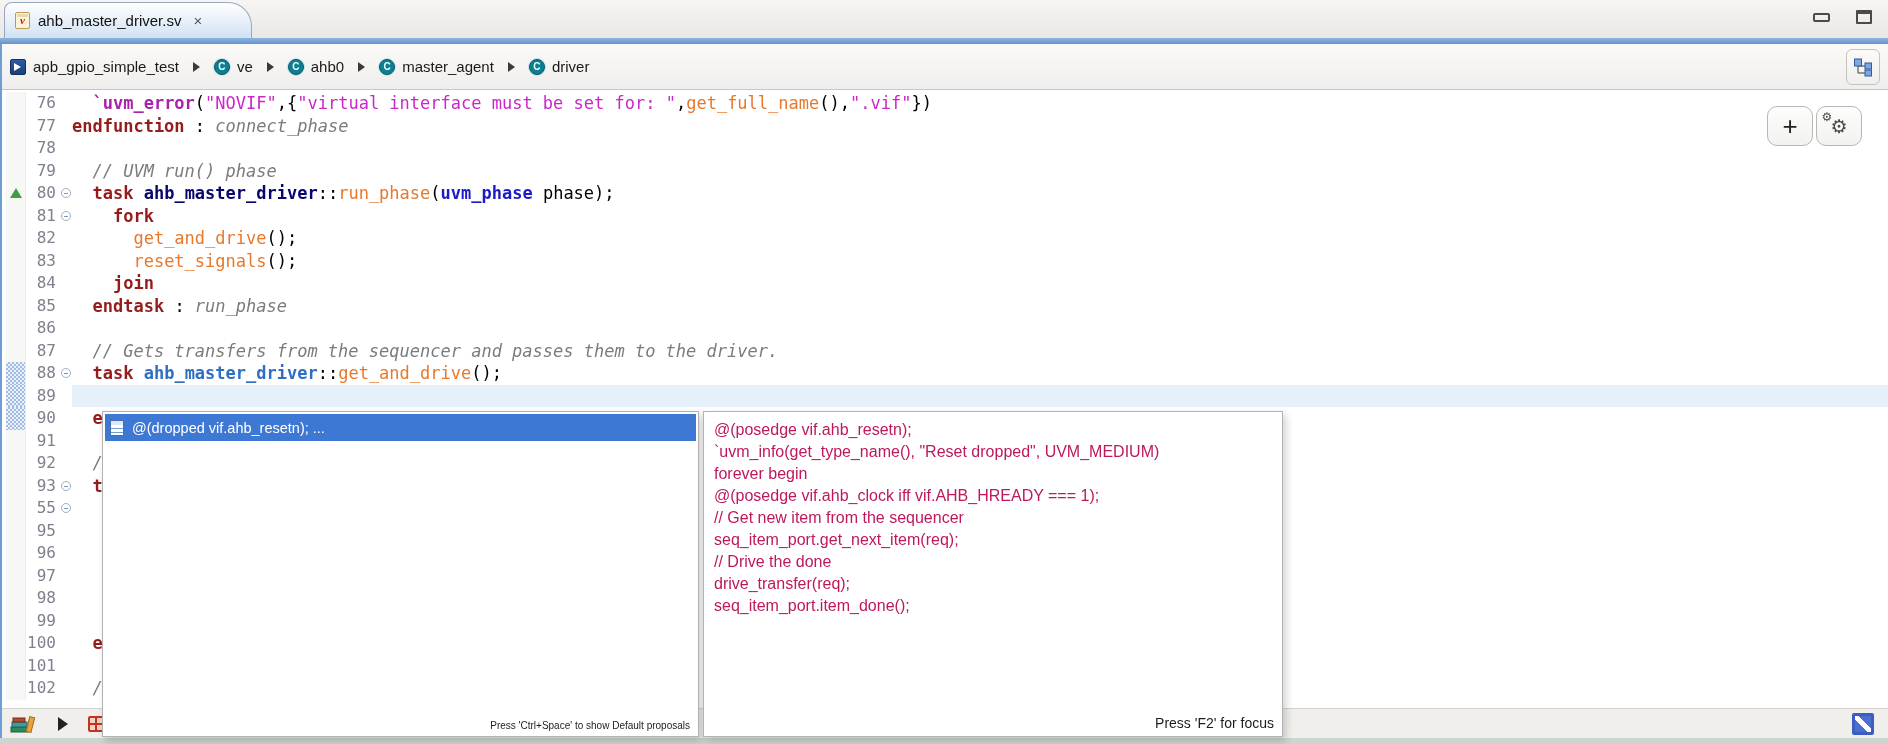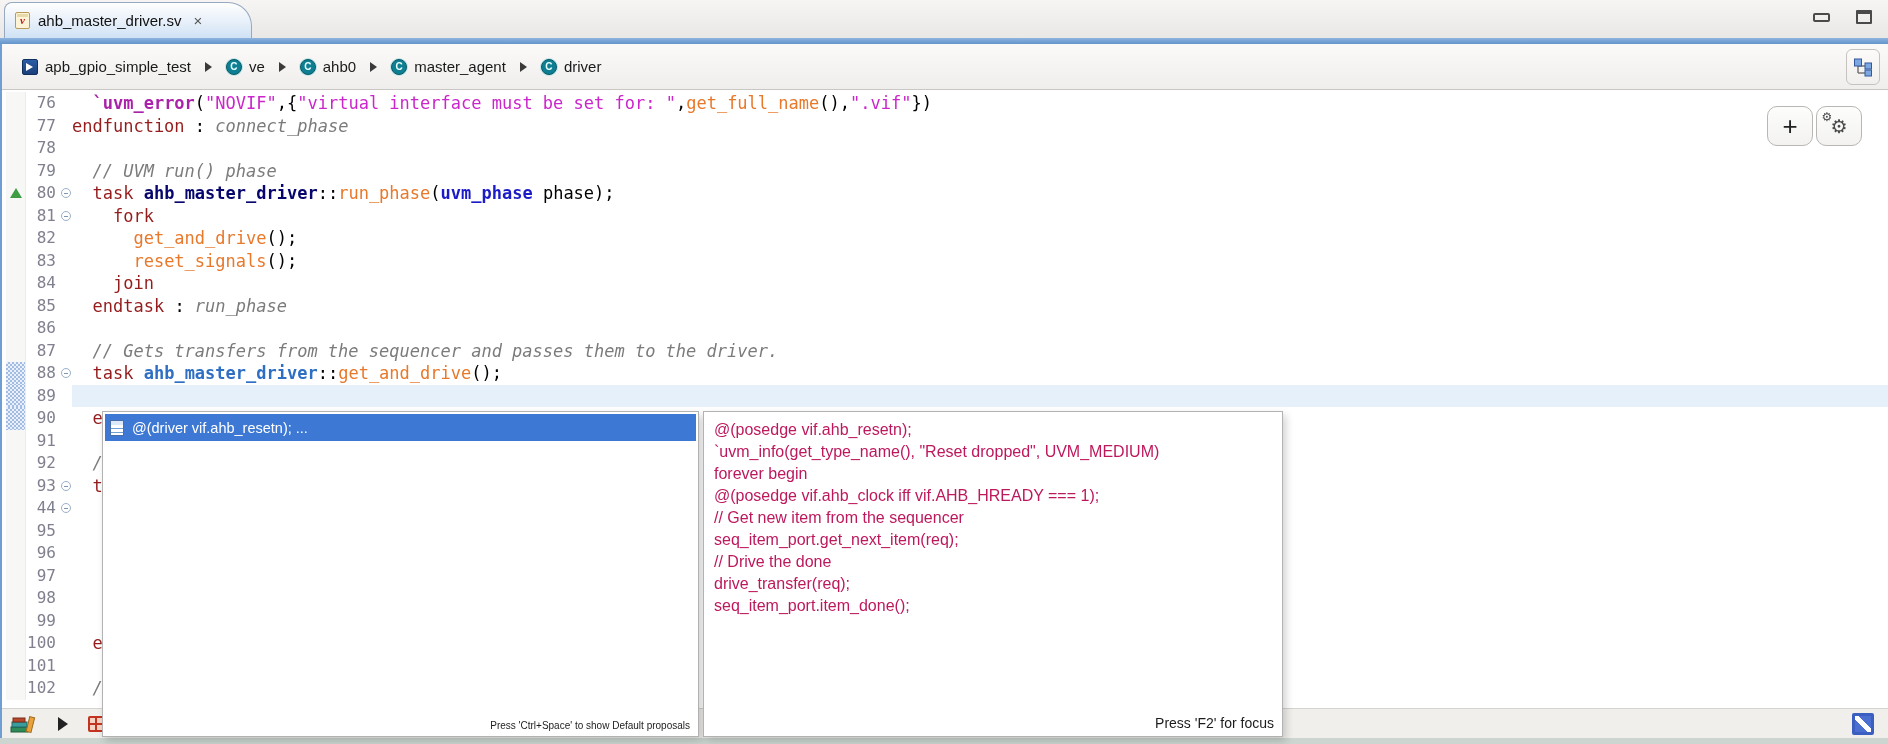--- a/index.html
+++ b/index.html
@@ -23,21 +23,21 @@
   .win-min { width:17px; height:9px; border:2px solid #4a4a4a; border-radius:2px; }
   .win-max { width:16px; height:14px; border:2px solid #4a4a4a; border-top-width:4px; border-radius:1px; }
 
   .bluestrip { position:absolute; top:38px; left:0; right:0; height:6px;
                background:linear-gradient(#8db4de,#6495cc); }
 
   
   .breadcrumb { position:absolute; top:44px; left:0; right:0; height:46px;
                 background:linear-gradient(#fbfaf9,#efeeec);
                 border-bottom:1px solid #c9c7c4;
-                display:flex; padding-left:22px; }
+                display:flex; padding-left:10px; }
   .bc-items { display:flex; align-items:center; gap:14px; }
   .bc-item { display:flex; align-items:center; gap:7px; cursor:pointer; }
   .bc-label { font-size:15px; color:#1a1a1a; }
   .bc-arrow { width:0; height:0; border-left:7px solid #3a3a3a;
               border-top:5px solid transparent; border-bottom:5px solid transparent; }
   .ic-comp { width:16px; height:16px; border-radius:2px; border:1px solid #12305e;
              background:linear-gradient(#2a5ca8,#1b3f7a); position:relative; }
   .ic-comp::after { content:""; position:absolute; left:3px; bottom:3px; width:0; height:0;
              border-left:7px solid #fff; border-top:4px solid transparent; border-bottom:4px solid transparent; }
   .ic-class { width:16px; height:16px; border-radius:50%; background:#0e7f93; border:1px solid #0a5a66;
@@ -58,21 +58,21 @@
   .up-arrow { position:absolute; left:4px; top:6px; width:0; height:0;
               border-left:6px solid transparent; border-right:6px solid transparent;
               border-bottom:10px solid #3f9e44; }
   .c-ln { width:34px; flex:none; text-align:right; padding-right:4px; color:#80808f; font-size:16px; }
   .c-fold { width:12px; flex:none; position:relative; }
   .fold-dot { position:absolute; left:1px; top:6px; width:10px; height:10px; border:1px solid #9ab0c8;
               border-radius:50%; background:#fff; cursor:pointer; }
   .fold-dot::after { content:""; position:absolute; left:2px; right:2px; top:4px; height:1px; background:#7f96b5; }
   .c-code { flex:1; color:#000; }
   .crow.cur .c-code { background:#e6f0fb; }
-  .tk-kw  { color:#951c1c; font-weight:normal; }
+  .tk-kw  { color:#951c1c; font-weight:bold; }
   .tk-mac { color:#aa22aa; font-weight:bold; }
   .tk-str { color:#cb26cb; }
   .tk-fn  { color:#e8782a; }
   .tk-typ { color:#1b1bc8; font-weight:bold; }
   .tk-cls { color:#06066c; font-weight:bold; }
   .tk-clsb{ color:#2e6fc4; font-weight:bold; }
   .tk-com { color:#7b7b7b; font-style:italic; }
   .tk-lbl { color:#7b7b7b; font-style:italic; }
   .tk-pln { color:#000; }
 
@@ -184,21 +184,21 @@
         <div class="crow"><span class="c-marker"></span><span class="c-ln">84</span><span class="c-fold"></span><span class="c-code"><span class="tk-pln">    </span><span class="tk-kw">join</span></span></div>
         <div class="crow"><span class="c-marker"></span><span class="c-ln">85</span><span class="c-fold"></span><span class="c-code"><span class="tk-pln">  </span><span class="tk-kw">endtask</span><span class="tk-pln"> : </span><span class="tk-lbl">run_phase</span></span></div>
         <div class="crow"><span class="c-marker"></span><span class="c-ln">86</span><span class="c-fold"></span><span class="c-code"></span></div>
         <div class="crow"><span class="c-marker"></span><span class="c-ln">87</span><span class="c-fold"></span><span class="c-code"><span class="tk-com">  // Gets transfers from the sequencer and passes them to the driver.</span></span></div>
         <div class="crow"><span class="c-marker hatch"></span><span class="c-ln">88</span><span class="c-fold"><span class="fold-dot"></span></span><span class="c-code"><span class="tk-pln">  </span><span class="tk-kw">task</span><span class="tk-pln"> </span><span class="tk-clsb">ahb_master_driver</span><span class="tk-pln">::</span><span class="tk-fn">get_and_drive</span><span class="tk-pln">();</span></span></div>
         <div class="crow cur"><span class="c-marker hatch"></span><span class="c-ln">89</span><span class="c-fold"></span><span class="c-code"></span></div>
         <div class="crow"><span class="c-marker hatch"></span><span class="c-ln">90</span><span class="c-fold"></span><span class="c-code"><span class="tk-pln">  </span><span class="tk-kw">en</span></span></div>
         <div class="crow"><span class="c-marker"></span><span class="c-ln">91</span><span class="c-fold"></span><span class="c-code"></span></div>
         <div class="crow"><span class="c-marker"></span><span class="c-ln">92</span><span class="c-fold"></span><span class="c-code"><span class="tk-com">  //</span></span></div>
         <div class="crow"><span class="c-marker"></span><span class="c-ln">93</span><span class="c-fold"><span class="fold-dot"></span></span><span class="c-code"><span class="tk-pln">  </span><span class="tk-kw">ta</span></span></div>
-        <div class="crow"><span class="c-marker"></span><span class="c-ln">44</span><span class="c-fold"><span class="fold-dot"></span></span><span class="c-code"></span></div>
+        <div class="crow"><span class="c-marker"></span><span class="c-ln">55</span><span class="c-fold"><span class="fold-dot"></span></span><span class="c-code"></span></div>
         <div class="crow"><span class="c-marker"></span><span class="c-ln">95</span><span class="c-fold"></span><span class="c-code"></span></div>
         <div class="crow"><span class="c-marker"></span><span class="c-ln">96</span><span class="c-fold"></span><span class="c-code"></span></div>
         <div class="crow"><span class="c-marker"></span><span class="c-ln">97</span><span class="c-fold"></span><span class="c-code"></span></div>
         <div class="crow"><span class="c-marker"></span><span class="c-ln">98</span><span class="c-fold"></span><span class="c-code"></span></div>
         <div class="crow"><span class="c-marker"></span><span class="c-ln">99</span><span class="c-fold"></span><span class="c-code"></span></div>
         <div class="crow"><span class="c-marker"></span><span class="c-ln">100</span><span class="c-fold"></span><span class="c-code"><span class="tk-pln">  </span><span class="tk-kw">en</span></span></div>
         <div class="crow"><span class="c-marker"></span><span class="c-ln">101</span><span class="c-fold"></span><span class="c-code"></span></div>
         <div class="crow"><span class="c-marker"></span><span class="c-ln">102</span><span class="c-fold"></span><span class="c-code"><span class="tk-com">  //</span></span></div>
       </div>
     <div class="float-buttons">
@@ -223,21 +223,21 @@
       <span class="play-icon"></span>
       <span class="grid-icon"></span>
     </div>
     <span class="console-icon"></span>
   </div>
   <div class="bottomedge"></div>
 
   <div class="popup">
     <div class="proposal-row">
       <span class="tpl-icon"></span>
-      <span class="proposal-text">@(driver vif.ahb_resetn); ...</span>
+      <span class="proposal-text">@(dropped vif.ahb_resetn); ...</span>
     </div>
     <span class="popup-status">Press 'Ctrl+Space' to show Default proposals</span>
   </div>
 
   <div class="detail">
     <div id="detail-lines">
         <div class="dline">@(posedge vif.ahb_resetn);</div>
         <div class="dline">`uvm_info(get_type_name(), "Reset dropped", UVM_MEDIUM)</div>
         <div class="dline">forever begin</div>
         <div class="dline">@(posedge vif.ahb_clock iff vif.AHB_HREADY === 1);</div>

